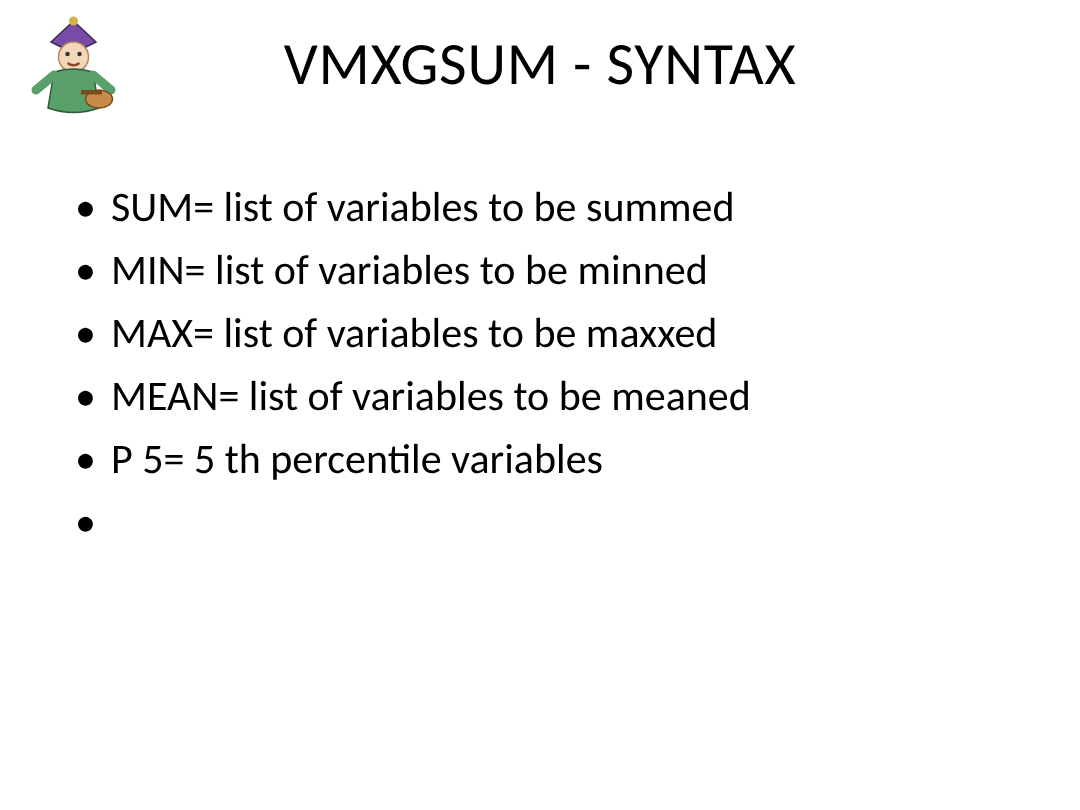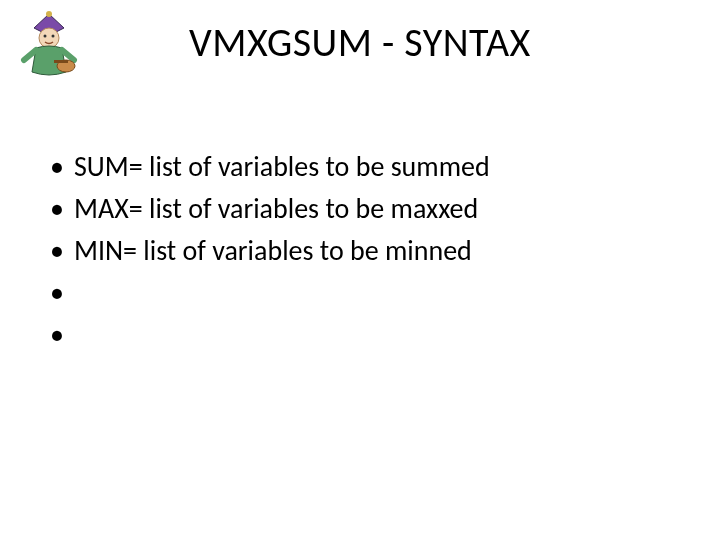--- a/index.html
+++ b/index.html
@@ -33,21 +33,20 @@
     text-align: center;
     font-size: 40px;
     font-weight: 400;
     letter-spacing: 0.5px;
   }
   .body {
     position: absolute;
     top: 120px;
     left: 50px;
     right: 40px;
-    margin-top: 29px;
   }
   .bullet-row {
     display: flex;
     align-items: flex-start;
     margin-bottom: 6px;
   }
   .dot {
     width: 24px;
     flex: 0 0 24px;
     text-align: left;
@@ -91,27 +90,32 @@
 
   <div class="title">VMXGSUM - SYNTAX</div>
 
   <div class="body">
     <div class="bullet-row">
       <span class="dot"></span>
       <span class="item-text">SUM= list of variables to be summed</span>
     </div>
     <div class="bullet-row">
       <span class="dot"></span>
+      <span class="item-text">MIN= list of variables to be minned</span>
+    </div>
+    <div class="bullet-row">
+      <span class="dot"></span>
       <span class="item-text">MAX= list of variables to be maxxed</span>
     </div>
     <div class="bullet-row">
       <span class="dot"></span>
-      <span class="item-text">MIN= list of variables to be minned</span>
+      <span class="item-text">MEAN= list of variables to be meaned</span>
     </div>
     <div class="bullet-row">
       <span class="dot"></span>
+      <span class="item-text">P 5= 5 th percentile variables</span>
     </div>
     <div class="bullet-row">
       <span class="dot"></span>
     </div>
   </div>
 
 </div>
 
 </body></html>

